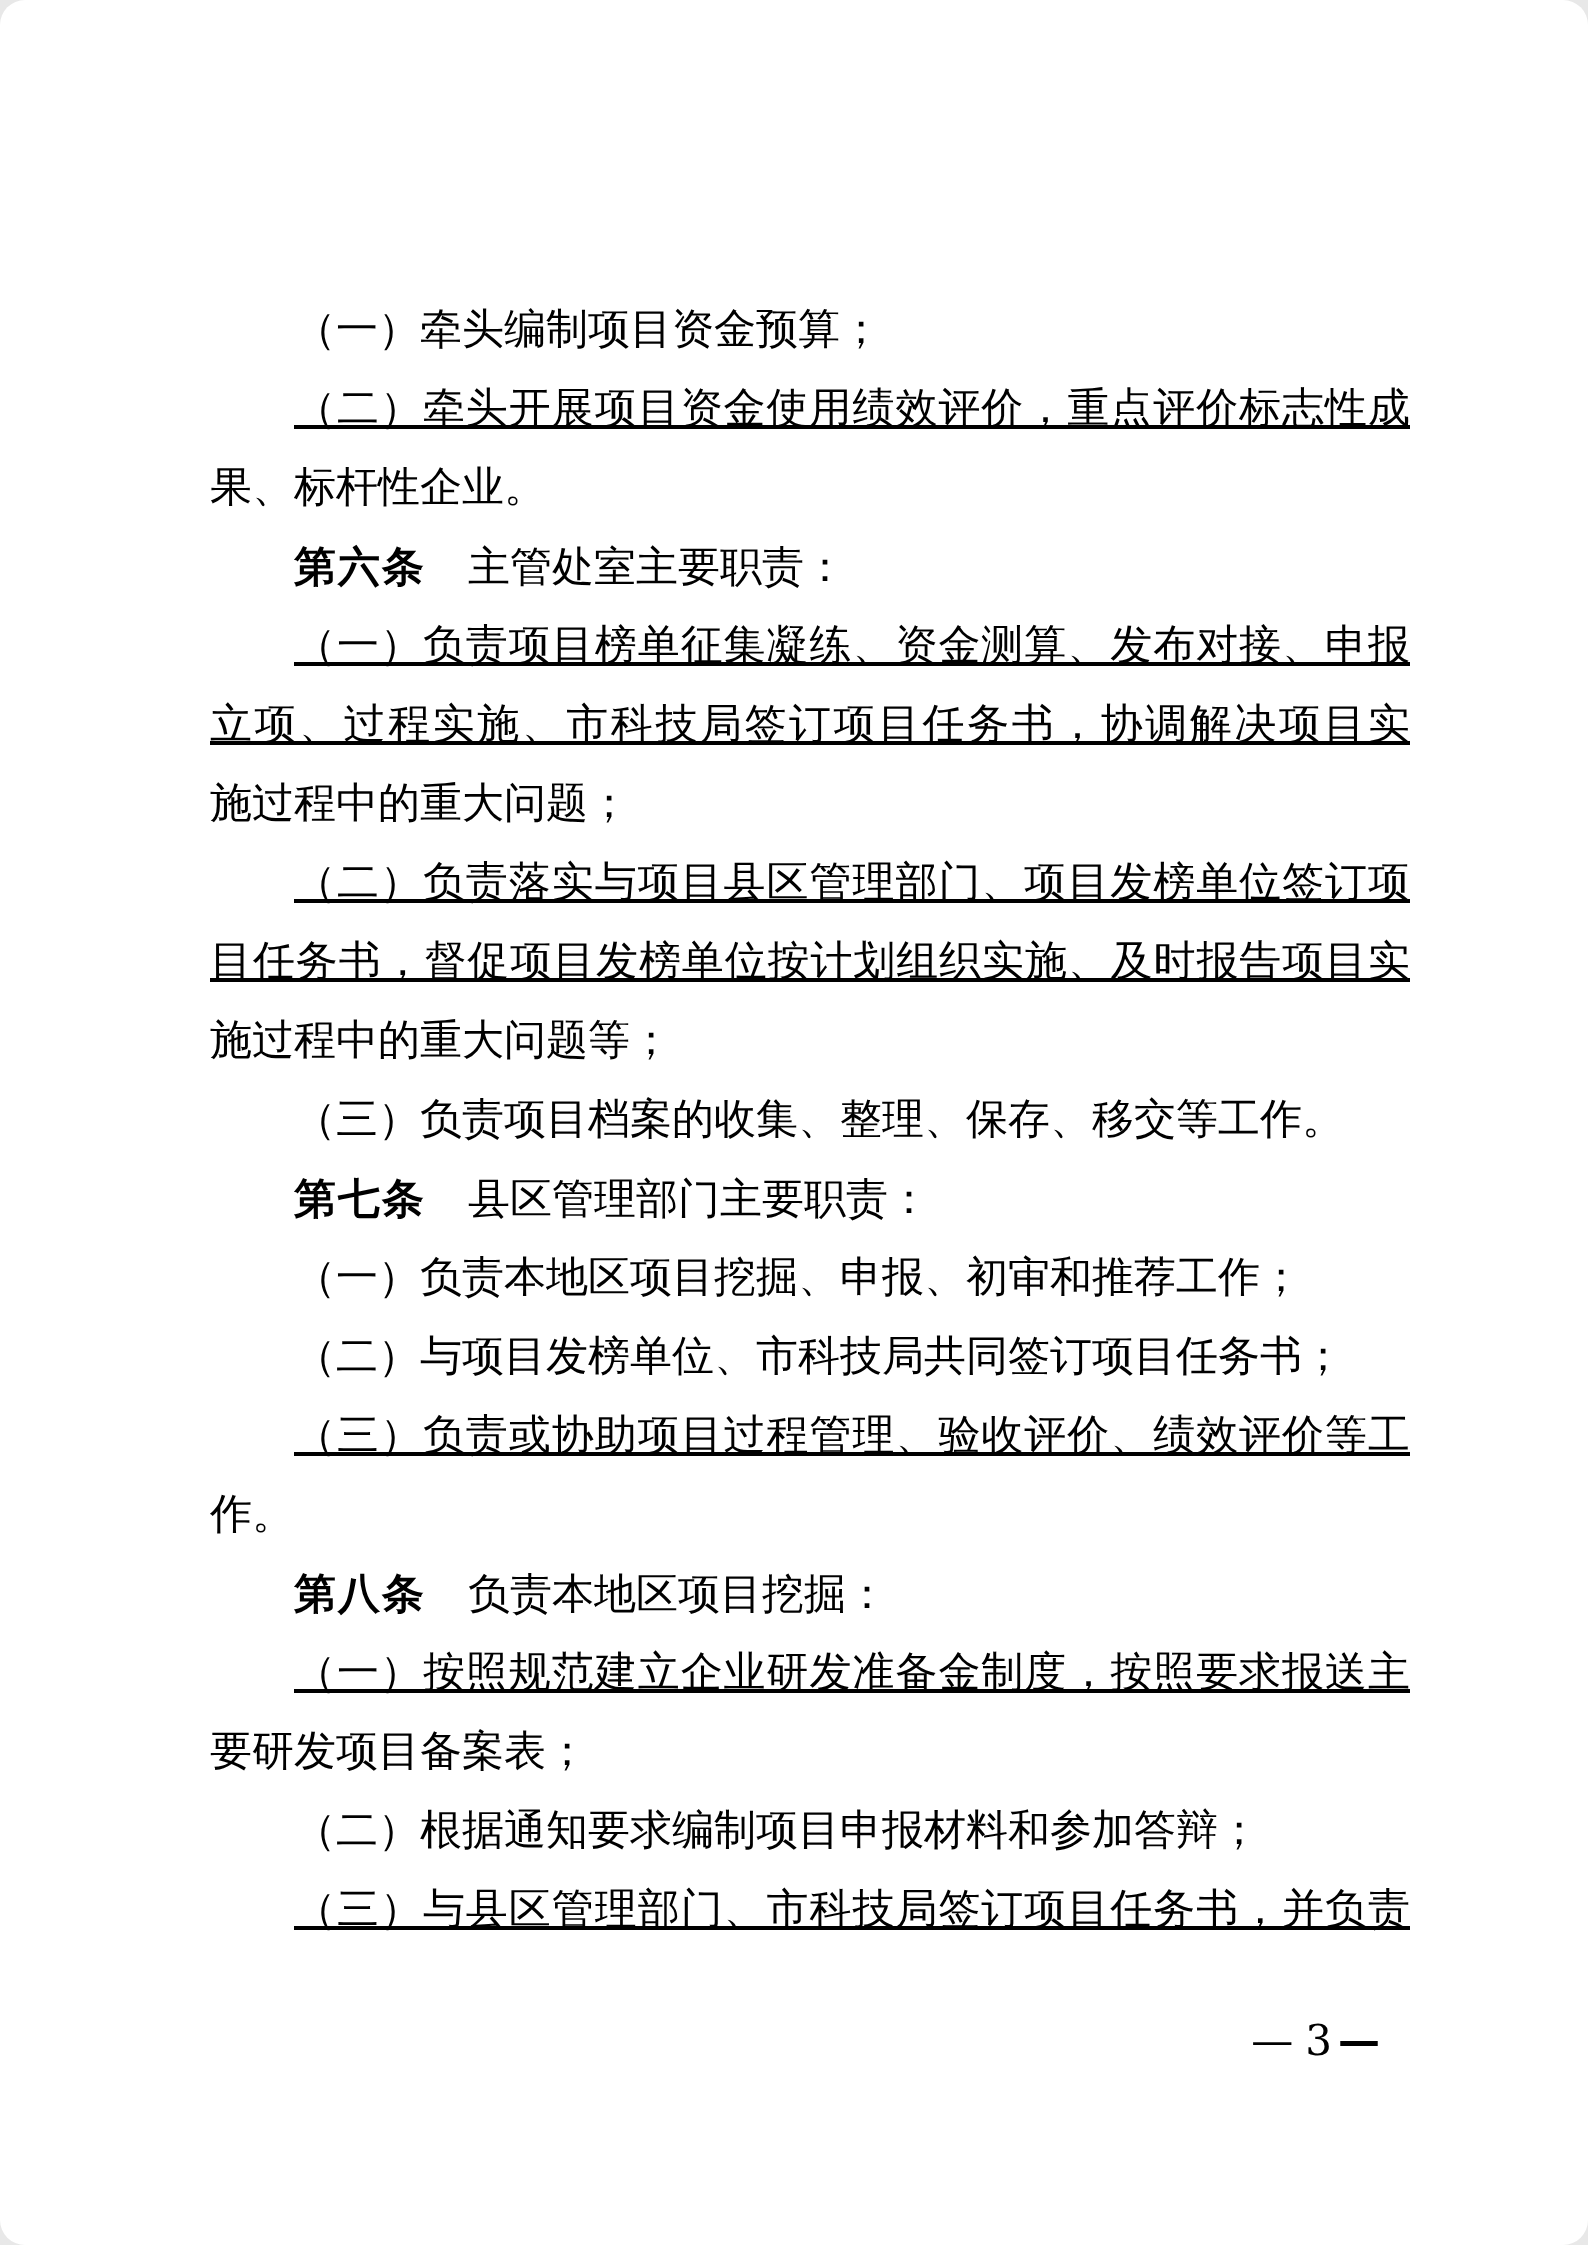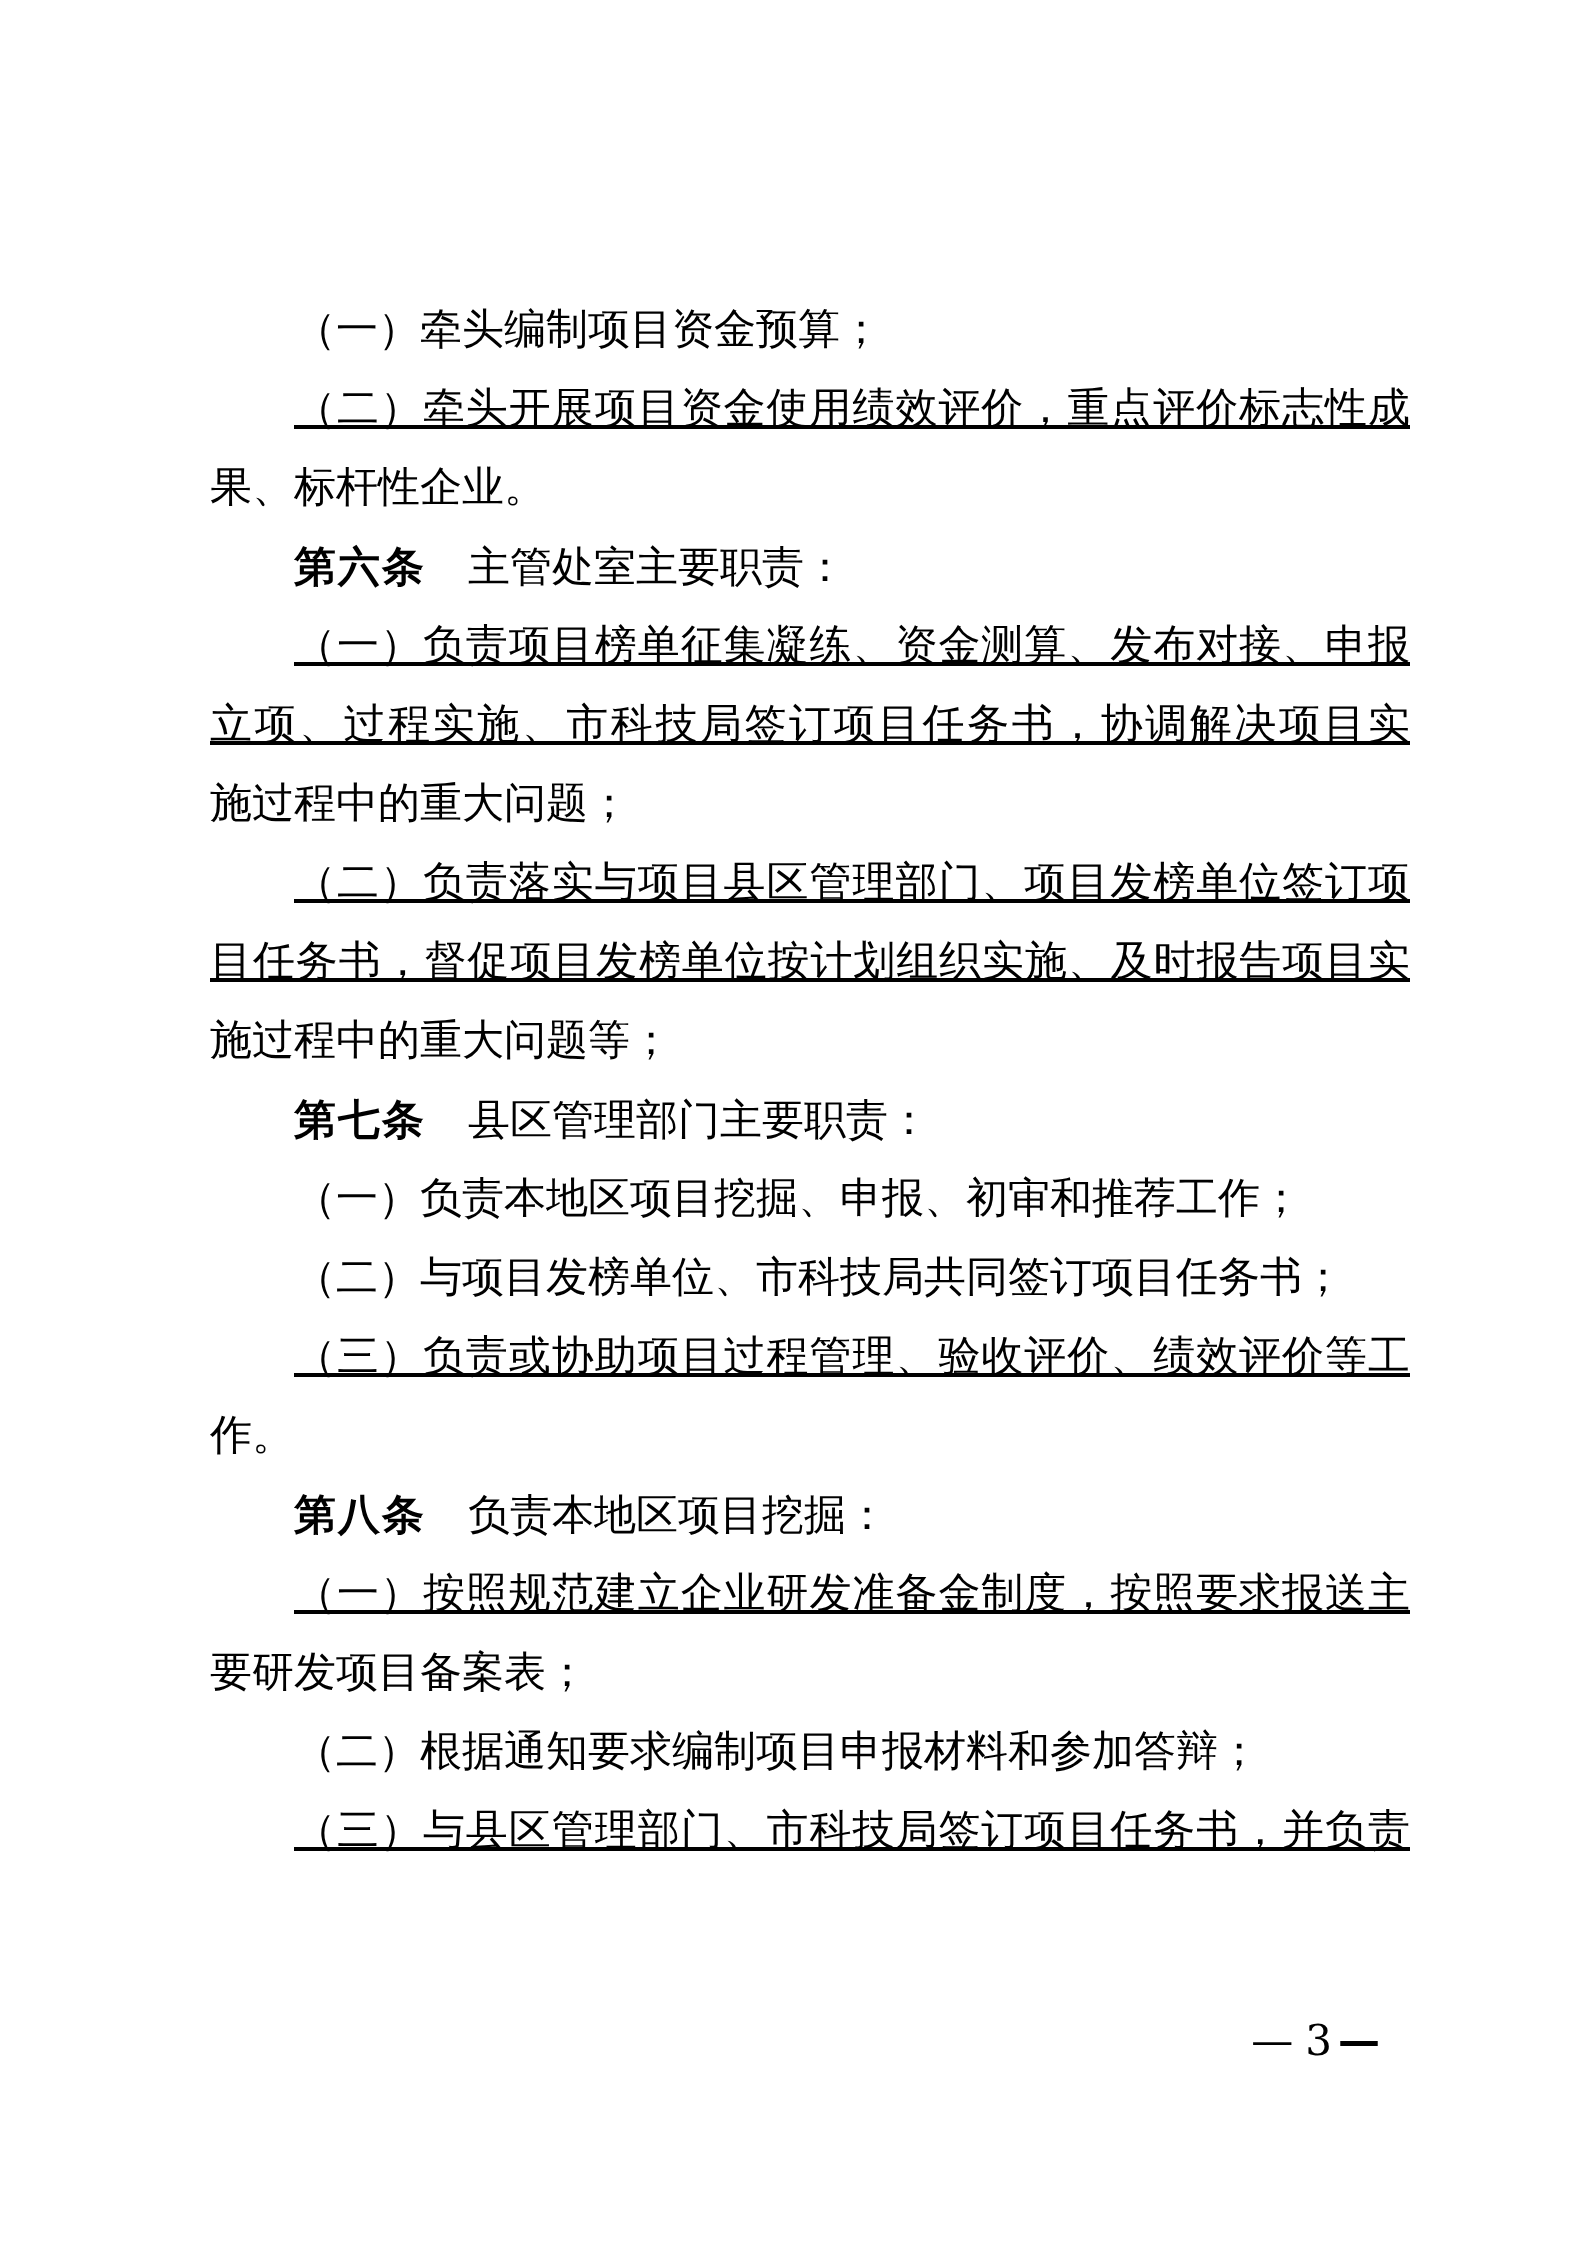--- a/index.html
+++ b/index.html
@@ -4,20 +4,21 @@
 <style>
   html, body { margin: 0; padding: 0; background: #e8e8e8; }
   .page {
     position: relative;
     width: 1588px;
     height: 2245px;
     background: #ffffff;
     overflow: hidden;
     color: #000000;
     font-family: "Liberation Serif", serif;
+    border-radius: 25px;
   }
   .doc {
     position: absolute;
     left: 210px;
     top: 290px;
     width: 1200px;
   }
   .ln {
     margin: 0;
     padding: 0;
@@ -65,20 +66,21 @@
     <p class="ln i"><span>（一）牵头编制项目资金预算；</span></p>
     <p class="ln i j"><span>（二）牵头开展项目资金使用绩效评价，重点评价标志性成</span></p>
     <p class="ln"><span>果、标杆性企业。</span></p>
     <p class="ln i"><span class="art">第六条</span><span>主管处室主要职责：</span></p>
     <p class="ln i j"><span>（一）负责项目榜单征集凝练、资金测算、发布对接、申报</span></p>
     <p class="ln j"><span>立项、过程实施、市科技局签订项目任务书，协调解决项目实</span></p>
     <p class="ln"><span>施过程中的重大问题；</span></p>
     <p class="ln i j"><span>（二）负责落实与项目县区管理部门、项目发榜单位签订项</span></p>
     <p class="ln j"><span>目任务书，督促项目发榜单位按计划组织实施、及时报告项目实</span></p>
     <p class="ln"><span>施过程中的重大问题等；</span></p>
+    <p class="ln i"><span>（三）负责项目档案的收集、整理、保存、移交等工作。</span></p>
     <p class="ln i"><span class="art">第七条</span><span>县区管理部门主要职责：</span></p>
     <p class="ln i"><span>（一）负责本地区项目挖掘、申报、初审和推荐工作；</span></p>
     <p class="ln i"><span>（二）与项目发榜单位、市科技局共同签订项目任务书；</span></p>
     <p class="ln i j"><span>（三）负责或协助项目过程管理、验收评价、绩效评价等工</span></p>
     <p class="ln"><span>作。</span></p>
     <p class="ln i"><span class="art">第八条</span><span>负责本地区项目挖掘：</span></p>
     <p class="ln i j"><span>（一）按照规范建立企业研发准备金制度，按照要求报送主</span></p>
     <p class="ln"><span>要研发项目备案表；</span></p>
     <p class="ln i"><span>（二）根据通知要求编制项目申报材料和参加答辩；</span></p>
     <p class="ln i j"><span>（三）与县区管理部门、市科技局签订项目任务书，并负责</span></p>

